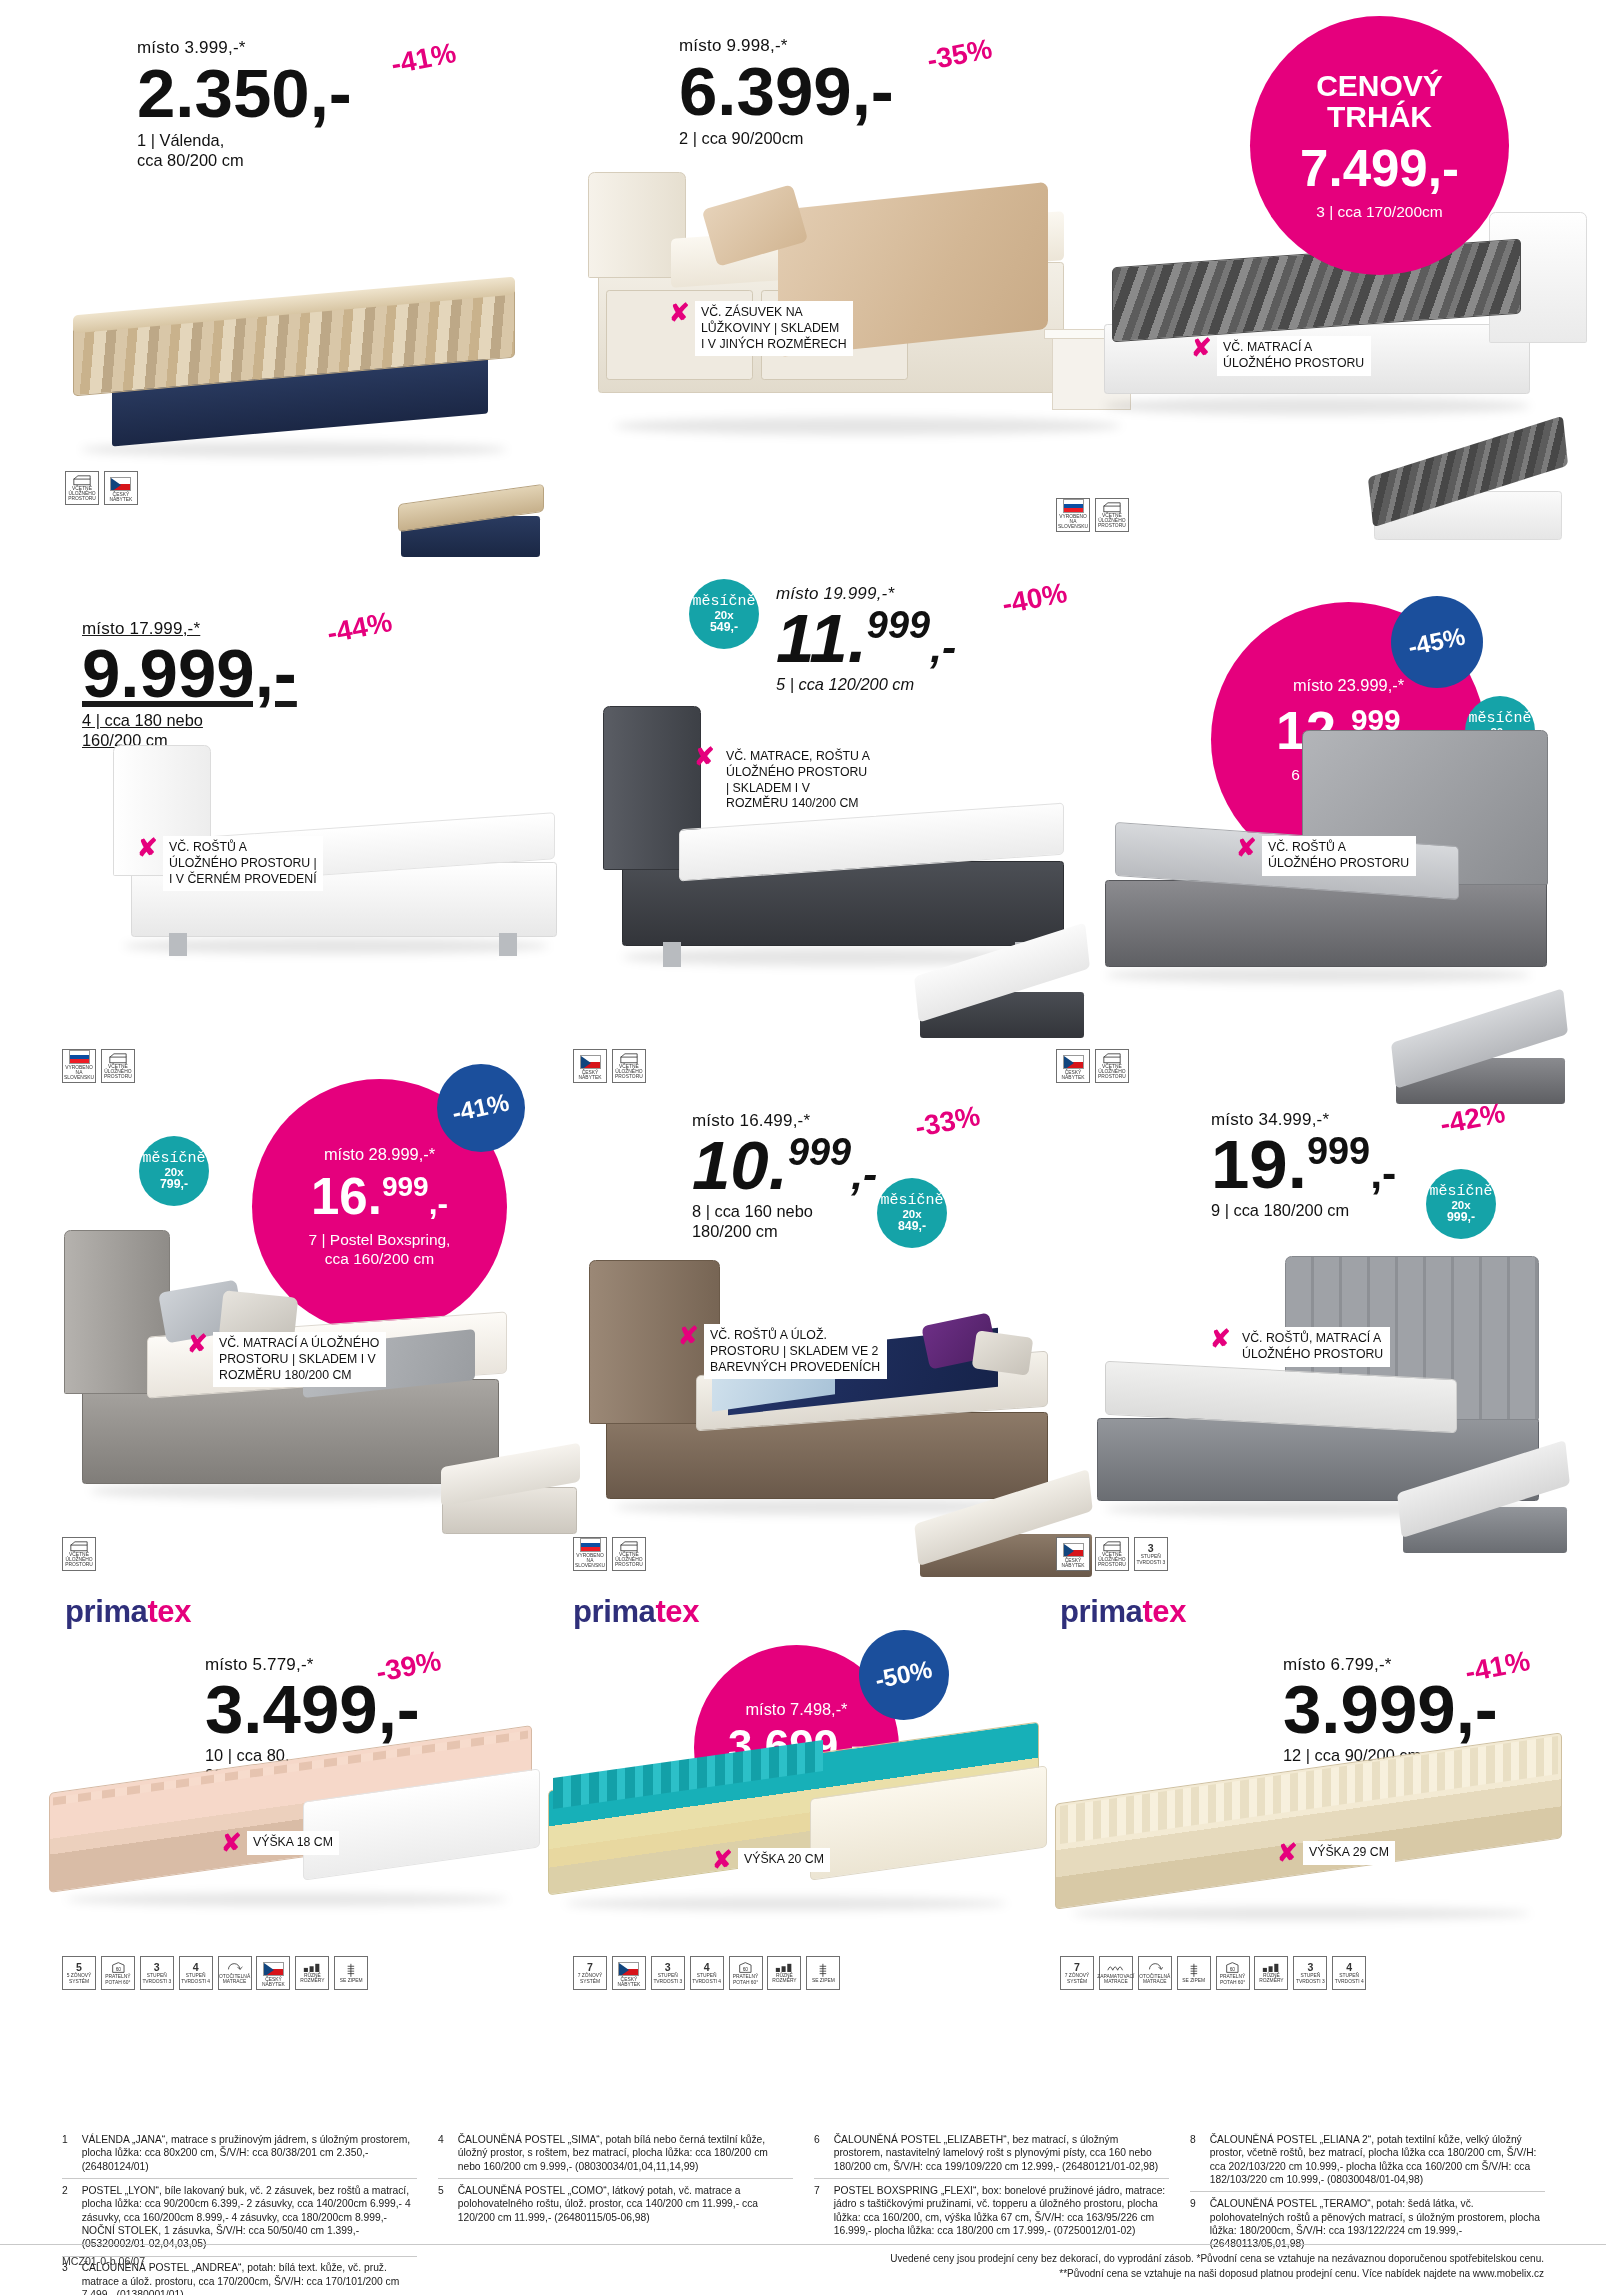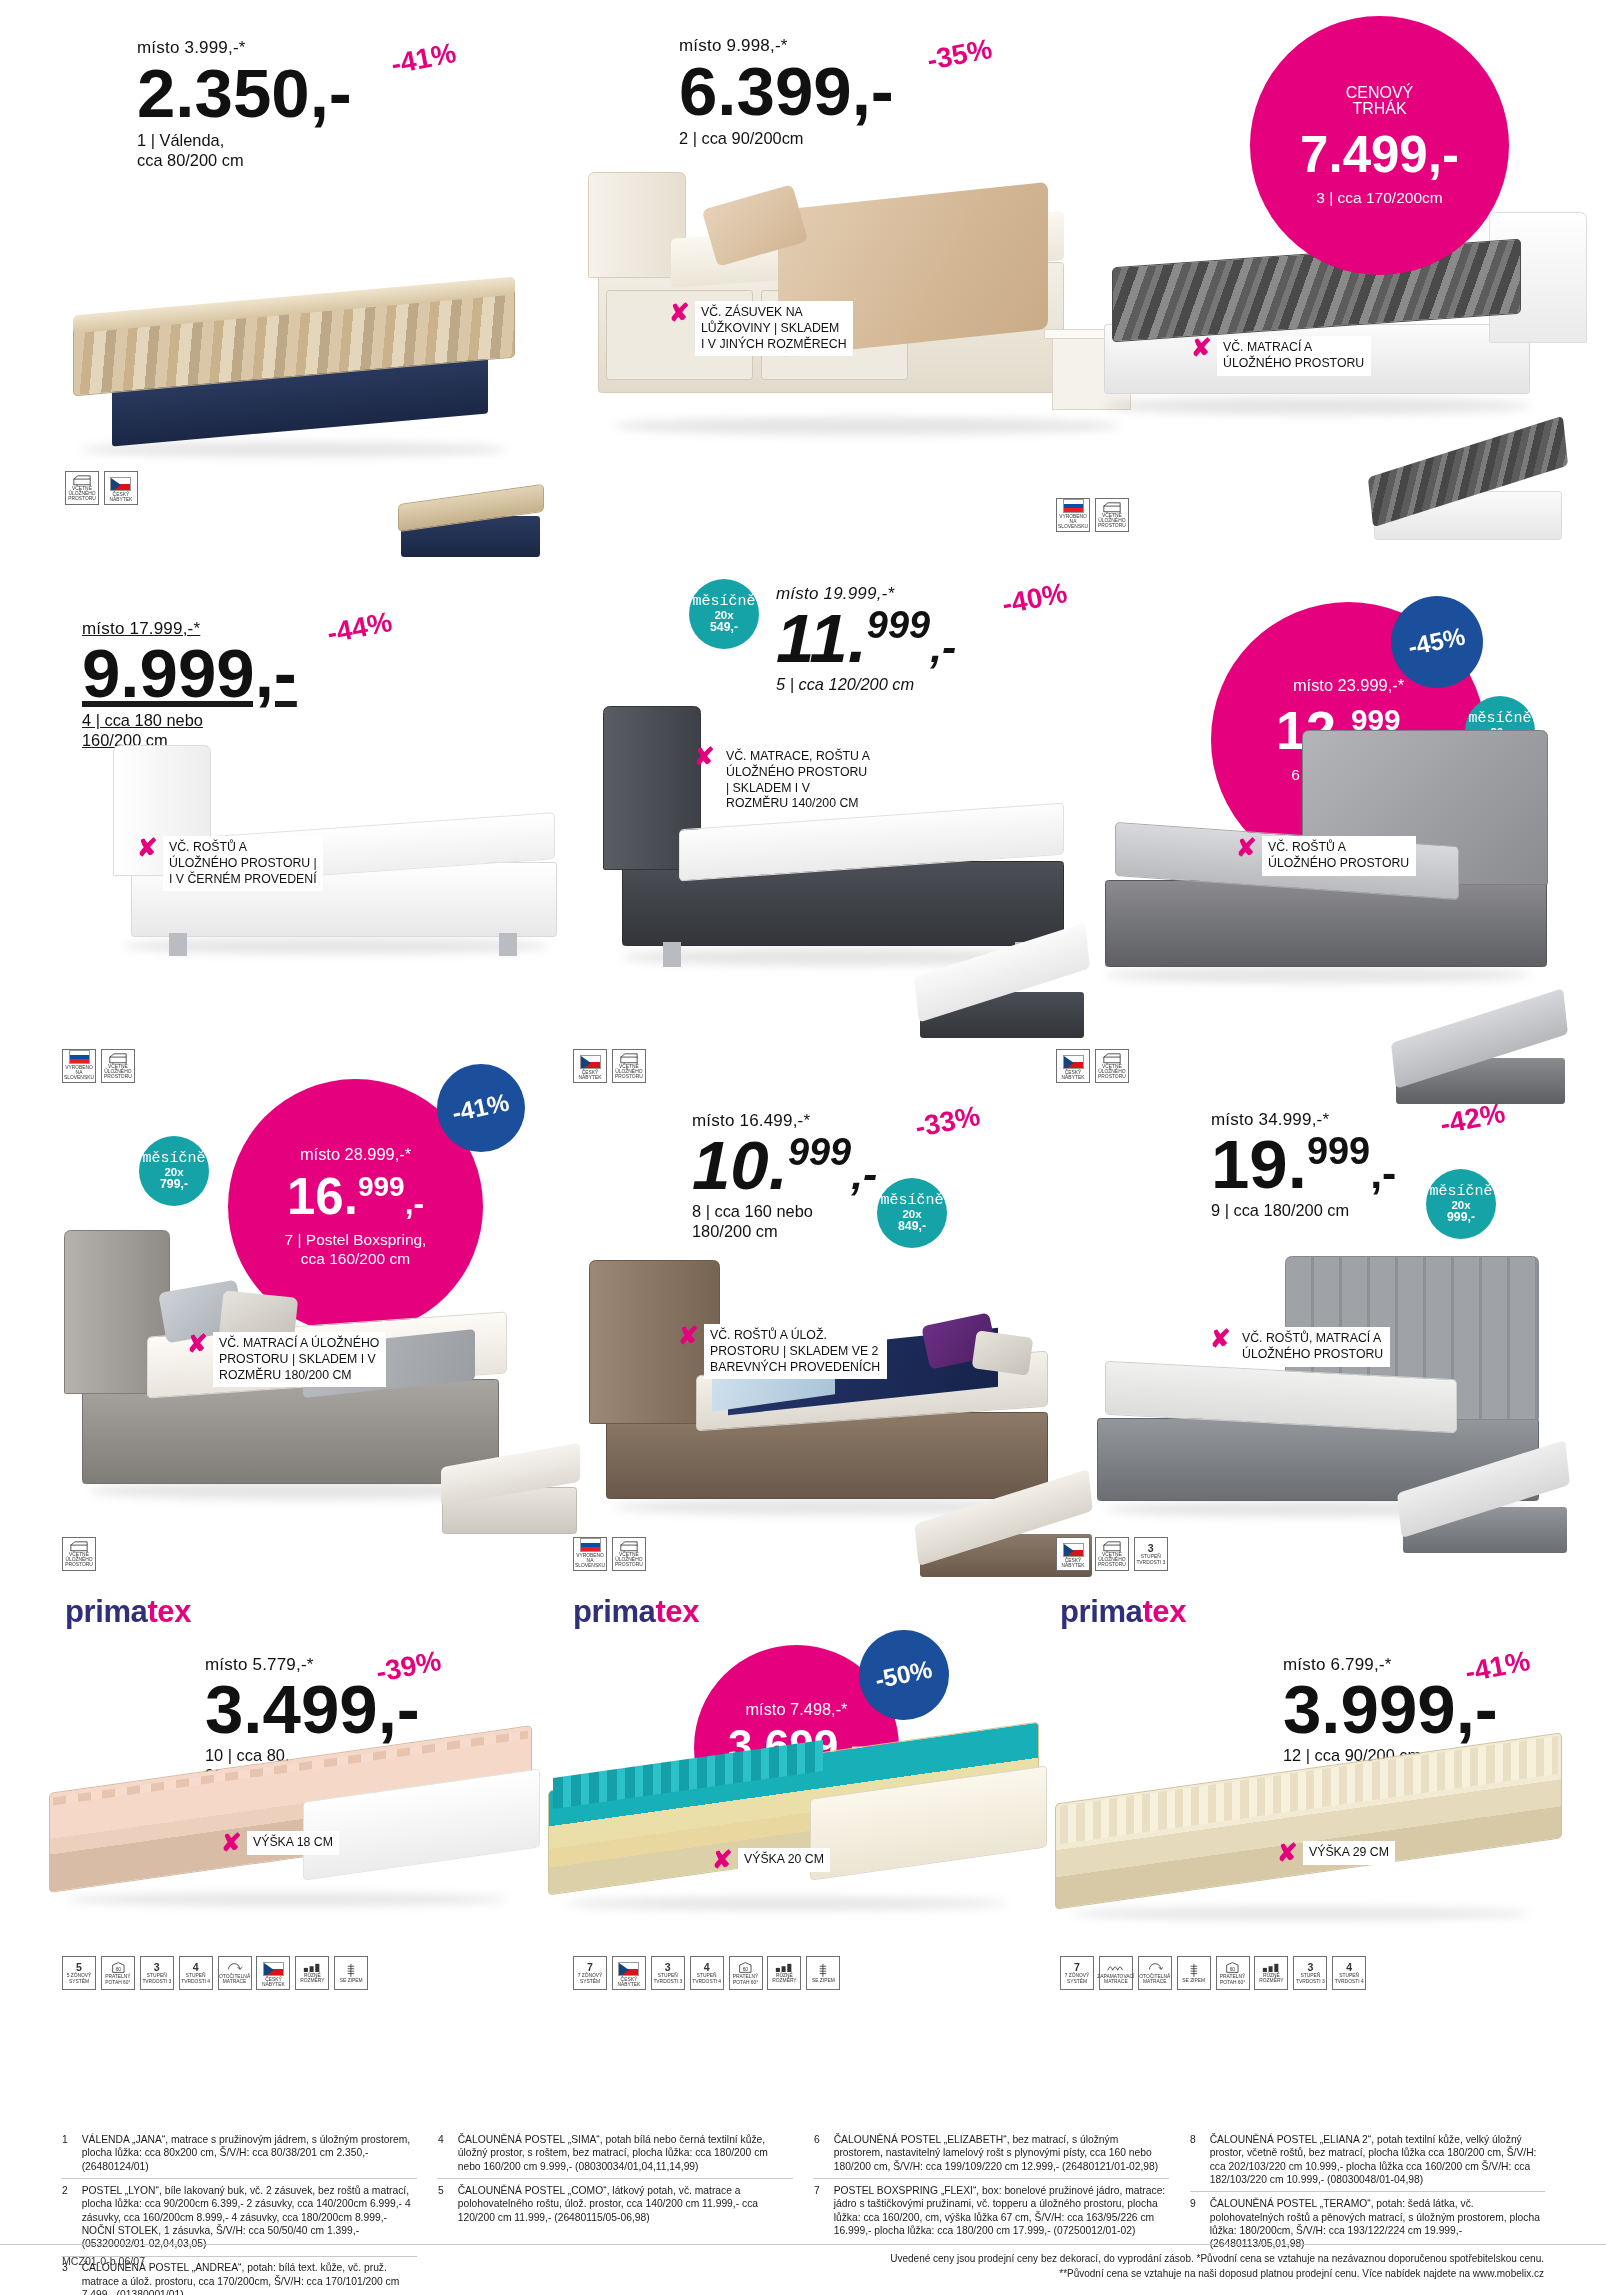--- a/index.html
+++ b/index.html
@@ -55,21 +55,21 @@
   .monthly .m1 { font-size:15px;font-family:Liberation Mono, monospace; }
   .monthly .m2 { font-size:11.5px; font-weight:bold; }
   .monthly .m3 { font-size:12.3px; font-weight:bold; }
 
   
   .pinkcircle {
     position:absolute; border-radius:50%; background:#e5007d; color:#fff;
     display:flex; flex-direction:column; align-items:center; justify-content:center;
     text-align:center;
   }
-  .pinkcircle .ttl { font-size:16px; font-weight:normal; line-height:1.05; }
+  .pinkcircle .ttl { font-size:30px; font-weight:bold; line-height:1.05; }
   .pinkcircle .pr { font-weight:bold; }
   .pinkcircle .old { font-size:16.4px; }
   .pinkcircle .cap { font-size:15.5px; line-height:1.2; margin-top:4.9px; }
 
   
   .callout {
     position:absolute; display:flex; align-items:flex-start; gap:4.9px;
   }
   .callout .xmark {
     color:#e5007d; font-weight:bold; font-size:24.6px; line-height:.8;
@@ -371,21 +371,21 @@
     </div>
     <div class="icn">
       <svg width="18" height="10.6" viewBox="0 0 22 13">
           <rect x="1" y="5" width="20" height="7" fill="none" stroke="#333"></rect>
           <path d="M1 5 L6 1 L21 1 L21 5" fill="none" stroke="#333"></path>
         </svg>
       <span>VČETNĚ ÚLOŽNÉHO PROSTORU</span>
     </div>
   </div>
 
-  <div class="pinkcircle" style="left:228px; top:1079px; width:255px; height:255px;">
+  <div class="pinkcircle" style="left:252px; top:1079px; width:255px; height:255px;">
     <div class="old">místo 28.999,-*</div>
     <div class="pr" style="font-size:51px; margin-top:3.3px;">
       <span>16.</span><span class="sup">999</span><span class="comma">,-</span>
     </div>
     <div class="cap" style="white-space:pre-line;">7 | Postel Boxspring,
 cca 160/200 cm</div>
   </div>
   <div class="bubble blue" style="left:437px; top:1064px; width:88px; height:88px;">
     <span class="pct">-41%</span>
   </div>

